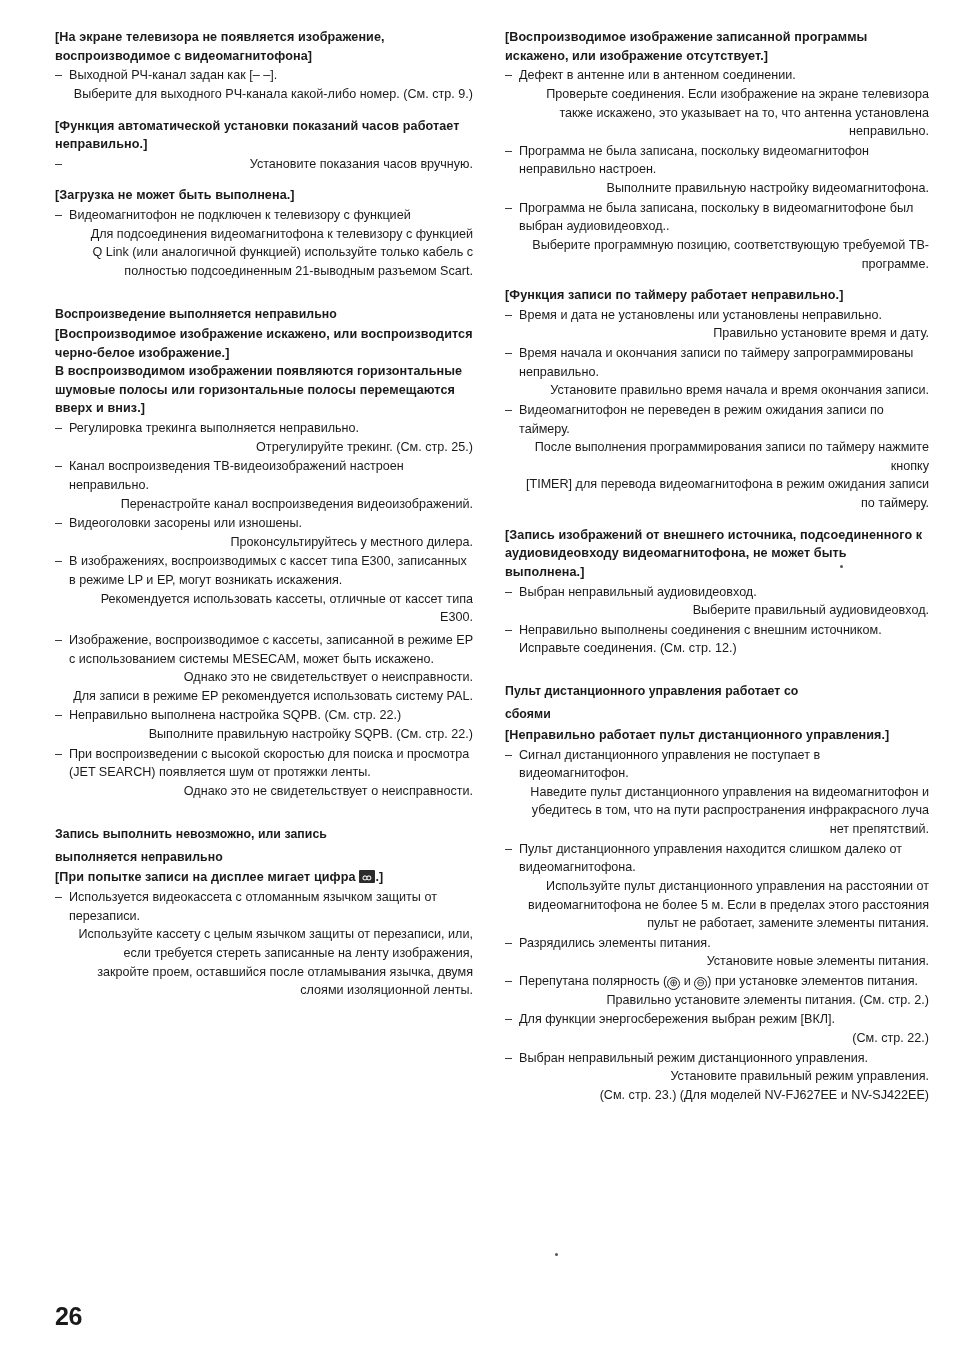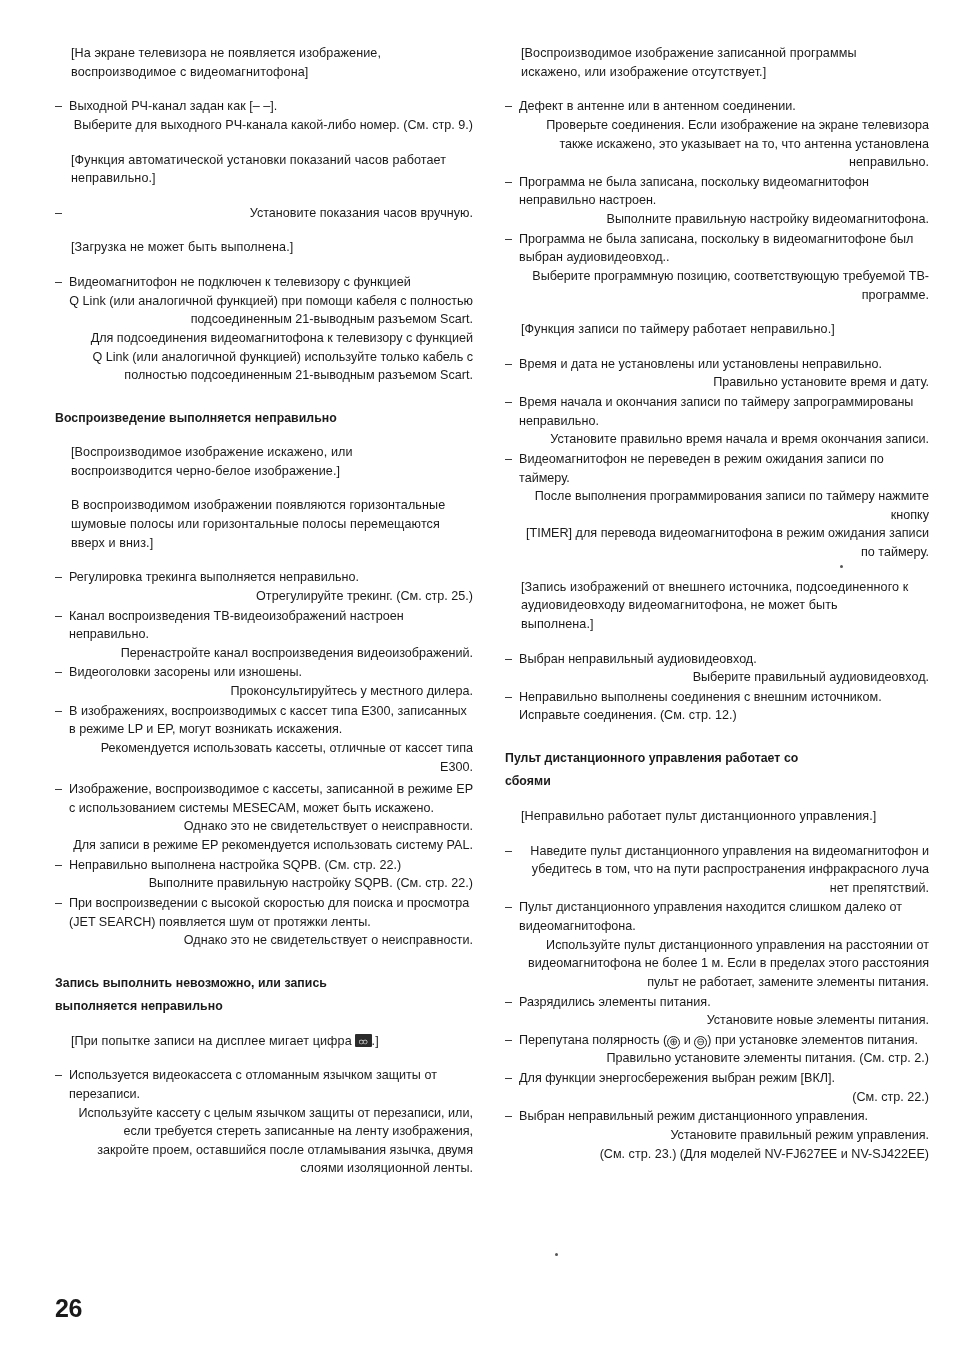--- a/index.html
+++ b/index.html
@@ -29,24 +29,25 @@
     align-items: flex-start;
   }
   .col {
     width: 418px;
     flex: 0 0 418px;
   }
   .col.right { width: 424px; flex: 0 0 424px; }
 
   .block { margin-bottom: 13px; }
   p {
-    margin: 16px;
+    margin: 0;
     font-size: 12.6px;
     line-height: 1.48;
     letter-spacing: 0.1px;
+    font-weight: bold;
   }
   .heading {
     font-weight: bold;
     font-size: 12.3px;
     line-height: 1.42;
     margin: 6px 0 2px 0;
     letter-spacing: 0.05px;
   }
   .item {
     display: flex;
@@ -63,21 +64,21 @@
     display: block;
     padding-left: 0;
     text-align: right;
   }
   .spacer-sm { height: 6px; }
   .spacer-xs { height: 3px; }
 
   .pageno {
     position: absolute;
     left: 55px;
-    bottom: 28px;
+    bottom: 20px;
     font-size: 25px;
     font-weight: bold;
     letter-spacing: -0.5px;
   }
   .dot-artifact {
     position: absolute;
     width: 3px;
     height: 3px;
     background: #555;
     border-radius: 50%;
@@ -134,21 +135,20 @@
           </span>
         </div>
       </div>
 
       <div class="block">
         <p>[Загрузка не может быть выполнена.]</p>
         <div class="item">
           <span class="dash">–</span>
           <span class="item-body">
             <span>Видеомагнитофон не подключен к телевизору с функцией</span>
-            <span class="sub">Q Link (или аналогичной функцией) при помощи кабеля с полностью подсоединенным 21-выводным разъемом Scart.</span>
             <span class="sub">Для подсоединения видеомагнитофона к телевизору с функцией</span>
             <span class="sub">Q Link (или аналогичной функцией) используйте только кабель с полностью подсоединенным 21-выводным разъемом Scart.</span>
           </span>
         </div>
       </div>
 
       <div class="spacer-sm"></div>
 
       <div class="block">
         <p class="heading">Воспроизведение выполняется неправильно</p>
@@ -298,28 +298,29 @@
       <div class="spacer-sm"></div>
 
       <div class="block">
         <p class="heading">Пульт дистанционного управления работает со</p>
         <p class="heading">сбоями</p>
         <p>[Неправильно работает пульт дистанционного управления.]</p>
 
         <div class="item">
           <span class="dash">–</span>
           <span class="item-body">
+            <span>Сигнал дистанционного управления не поступает в видеомагнитофон.</span>
             <span class="sub">Наведите пульт дистанционного управления на видеомагнитофон и убедитесь в том, что на пути распространения инфракрасного луча нет препятствий.</span>
           </span>
         </div>
         <div class="item">
           <span class="dash">–</span>
           <span class="item-body">
             <span>Пульт дистанционного управления находится слишком далеко от видеомагнитофона.</span>
-            <span class="sub">Используйте пульт дистанционного управления на расстоянии от видеомагнитофона не более 1 м. Если в пределах этого расстояния пульт не работает, замените элементы питания.</span>
+            <span class="sub">Используйте пульт дистанционного управления на расстоянии от видеомагнитофона не более 5 м. Если в пределах этого расстояния пульт не работает, замените элементы питания.</span>
           </span>
         </div>
         <div class="item">
           <span class="dash">–</span>
           <span class="item-body">
             <span>Разрядились элементы питания.</span>
             <span class="sub">Установите новые элементы питания.</span>
           </span>
         </div>
         <div class="item">

